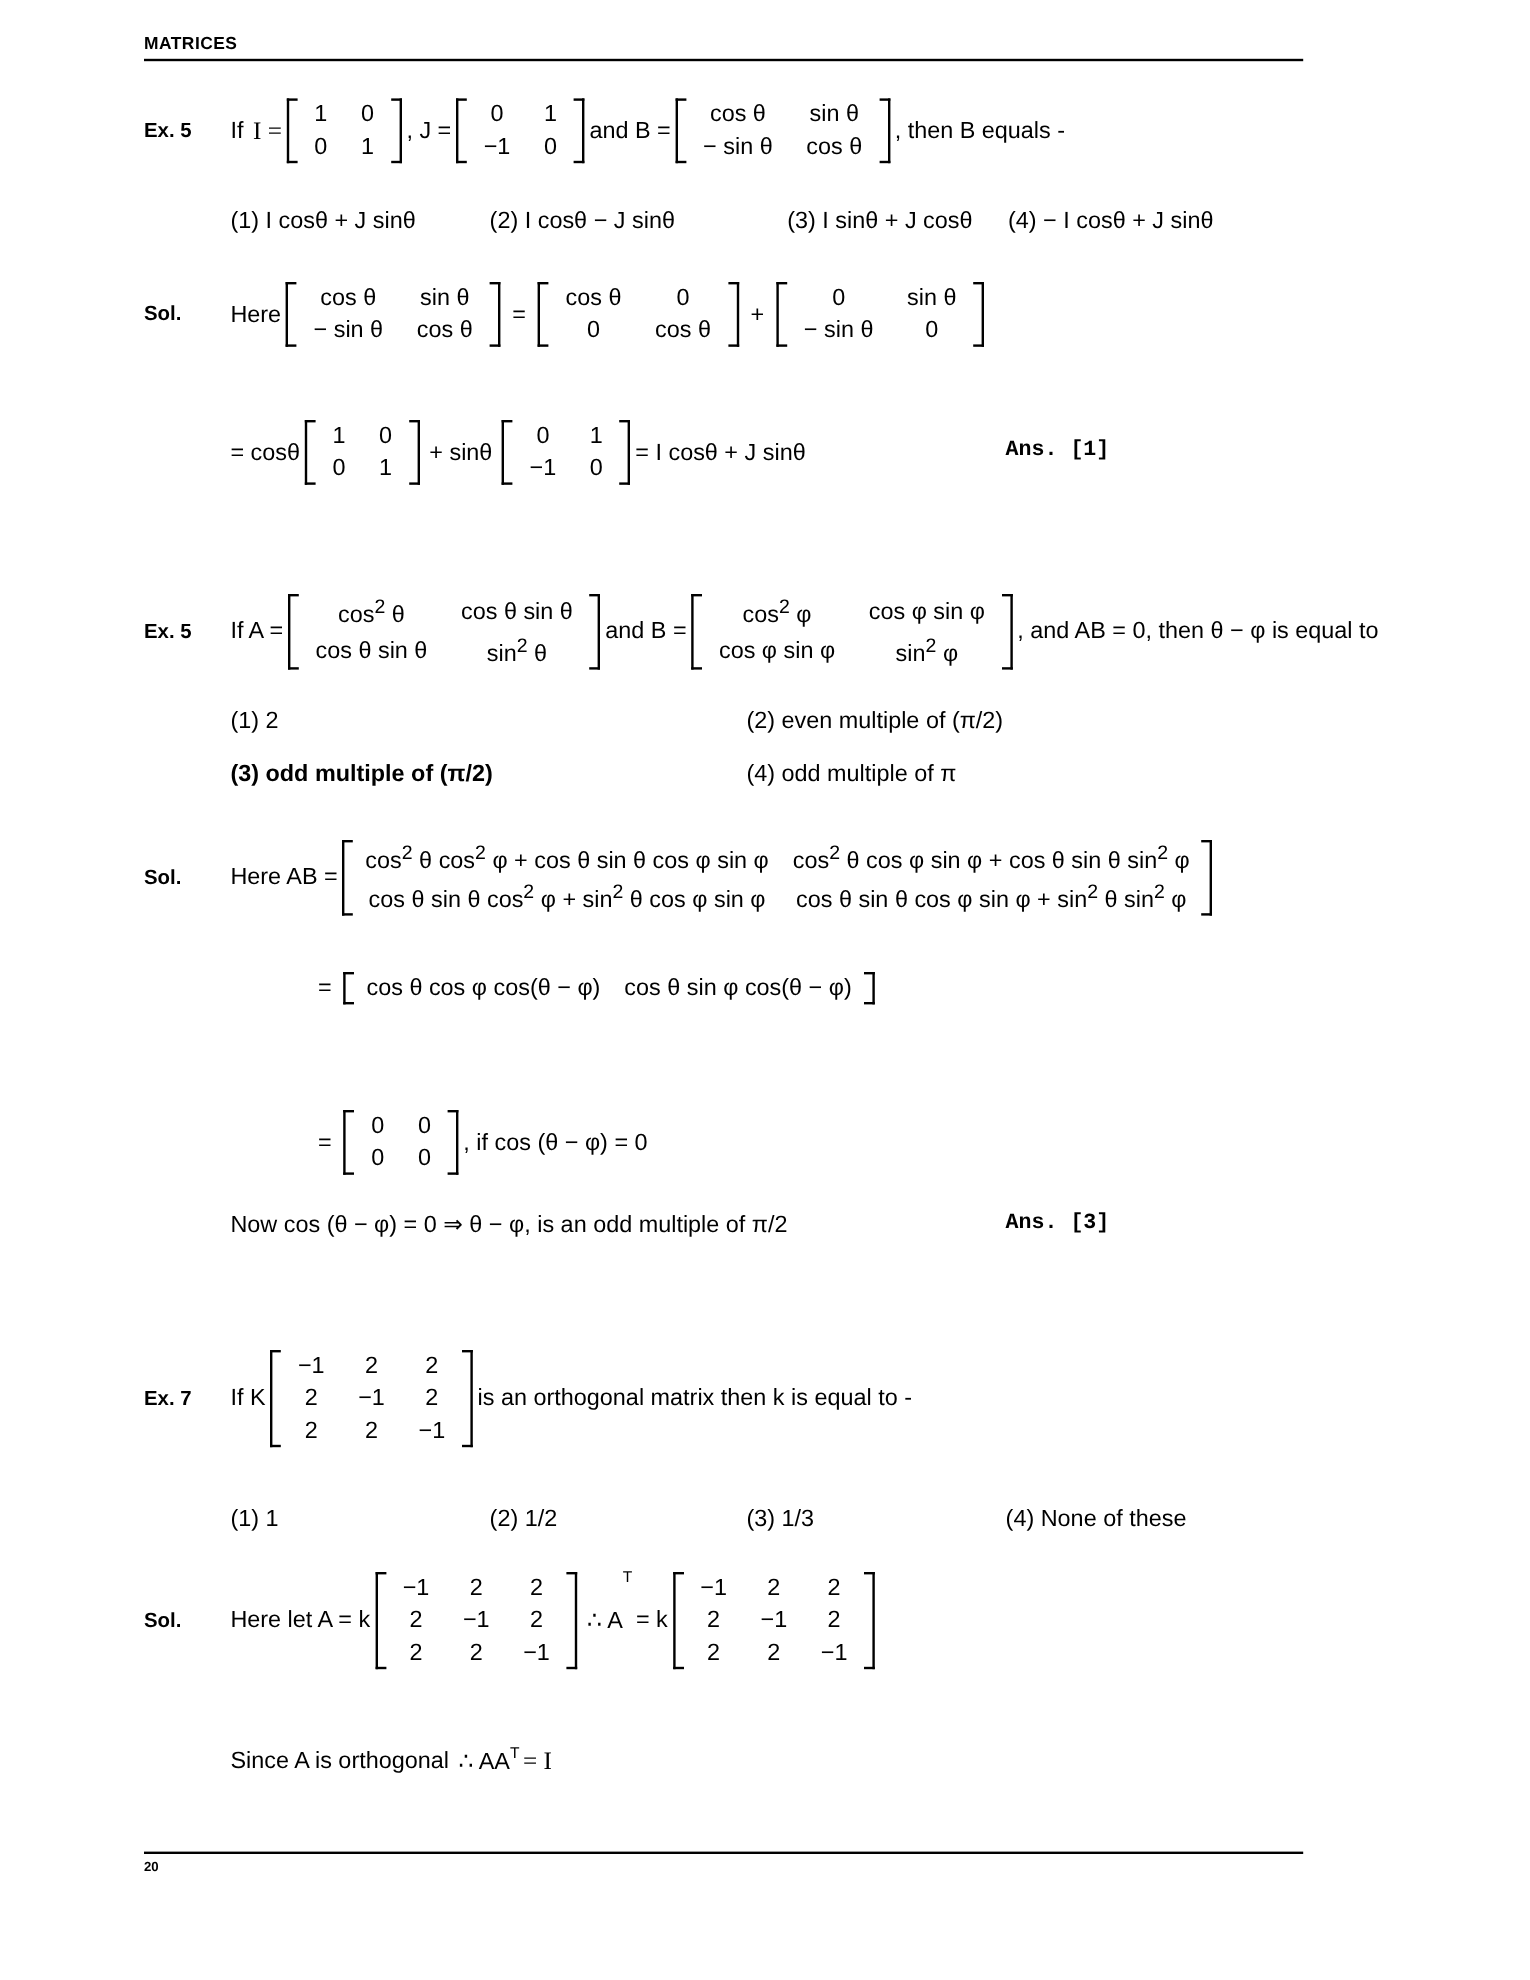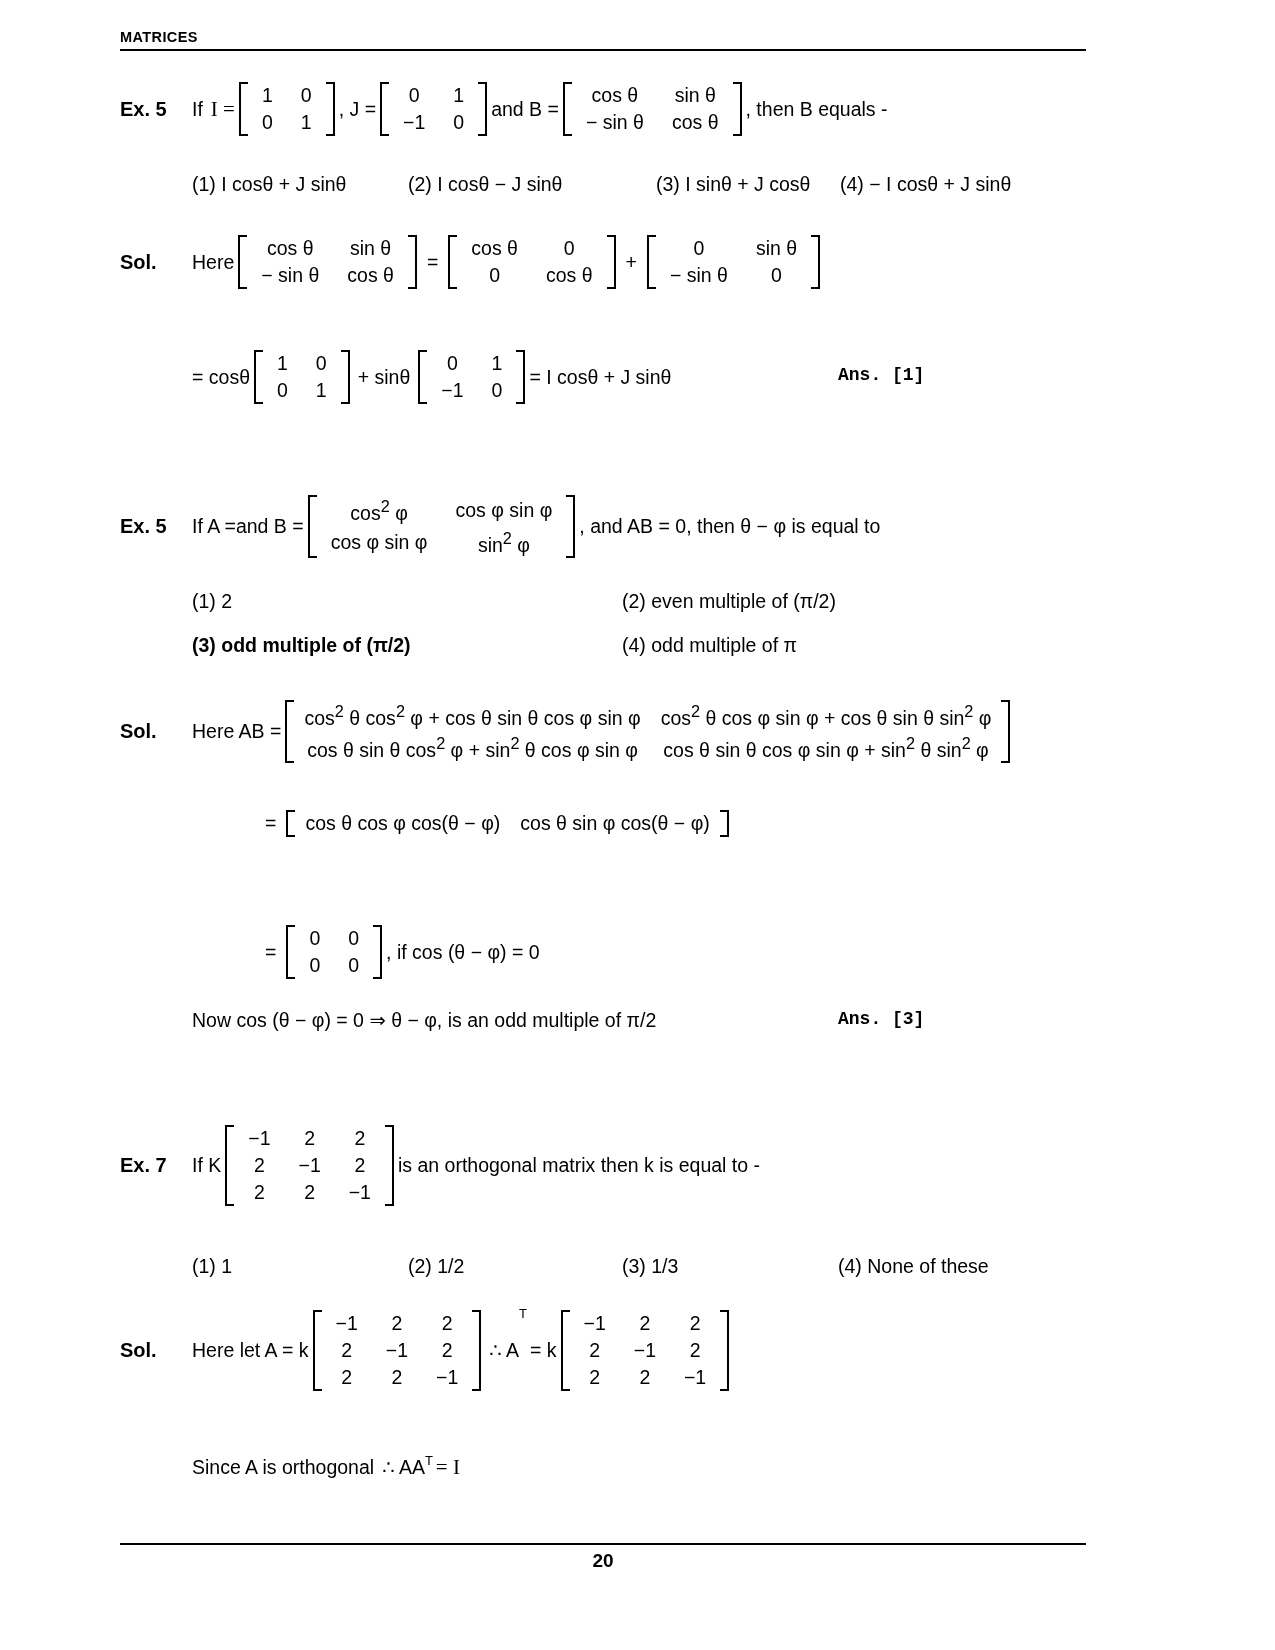--- a/index.html
+++ b/index.html
@@ -47,35 +47,35 @@
     position: absolute;
     left: 120px;
     top: 1543px;
     width: 966px;
   }
   .footer-rule {
     border-top: 2.5px solid #000;
     width: 966px;
   }
   .footer-page {
-    text-align: center;
-    font-size: 19px;
+    text-align: left;
+    font-size: 11px;
     font-weight: bold;
     padding-top: 5px;
   }
 
   
   .row {
     position: absolute;
     display: flex;
     align-items: center;
   }
   .tag {
     font-weight: bold;
-    font-size: 20px;
+    font-size: 17px;
     width: 72px;
     flex: 0 0 72px;
   }
   .txt {
     font-size: 19.5px;
     white-space: nowrap;
   }
   .txt-serif {
     font-family: "Liberation Serif", serif;
     font-size: 21px;
@@ -276,20 +276,34 @@
       <div class="brk brk-r"></div>
     </div>
     <div class="txt">= I cosθ + J sinθ</div>
   </div>
 
   <div class="ans" style="left:838px; top:365px;">Ans. [1]</div>
 
   <div class="row" style="left:120px; top:495px;">
     <div class="tag">Ex. 5</div>
     <div class="txt">If A =</div>
+    <div class="mat">
+      <div class="brk brk-l"></div>
+      <div class="mat-body">
+        <div class="mat-row">
+          <div class="mat-cell wide">cos<sup>2</sup> θ</div>
+          <div class="mat-cell wide">cos θ sin θ</div>
+        </div>
+        <div class="mat-row">
+          <div class="mat-cell wide">cos θ sin θ</div>
+          <div class="mat-cell wide">sin<sup>2</sup> θ</div>
+        </div>
+      </div>
+      <div class="brk brk-r"></div>
+    </div>
     <div class="txt">and B =</div>
     <div class="mat">
       <div class="brk brk-l"></div>
       <div class="mat-body">
         <div class="mat-row">
           <div class="mat-cell wide">cos<sup>2</sup> φ</div>
           <div class="mat-cell wide">cos φ sin φ</div>
         </div>
         <div class="mat-row">
           <div class="mat-cell wide">cos φ sin φ</div>

